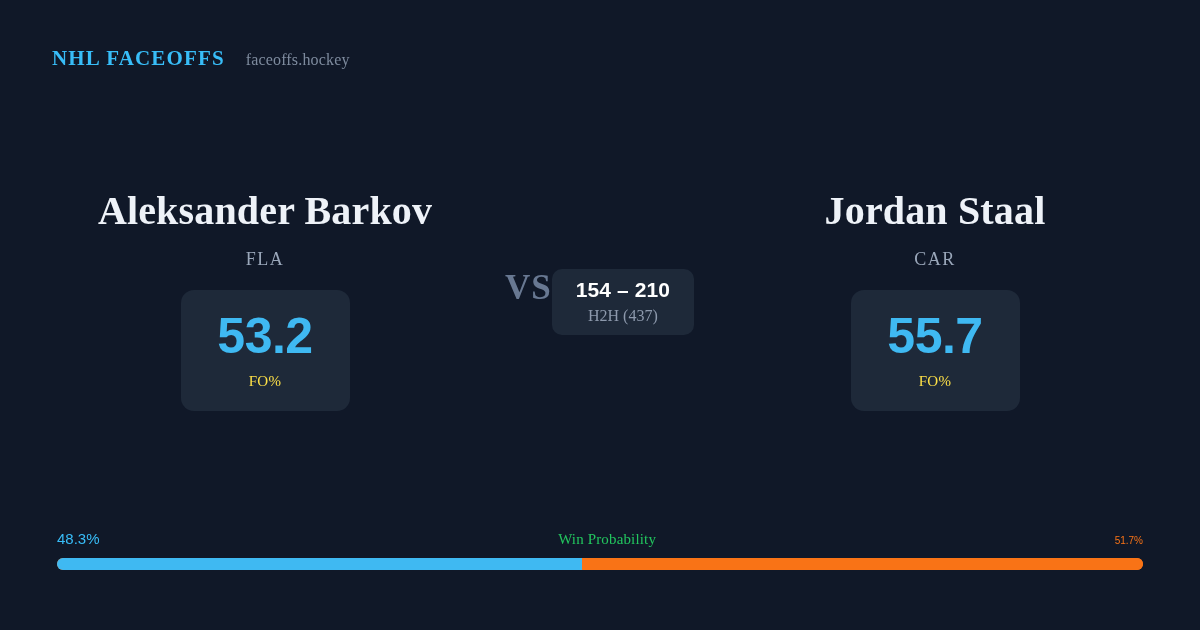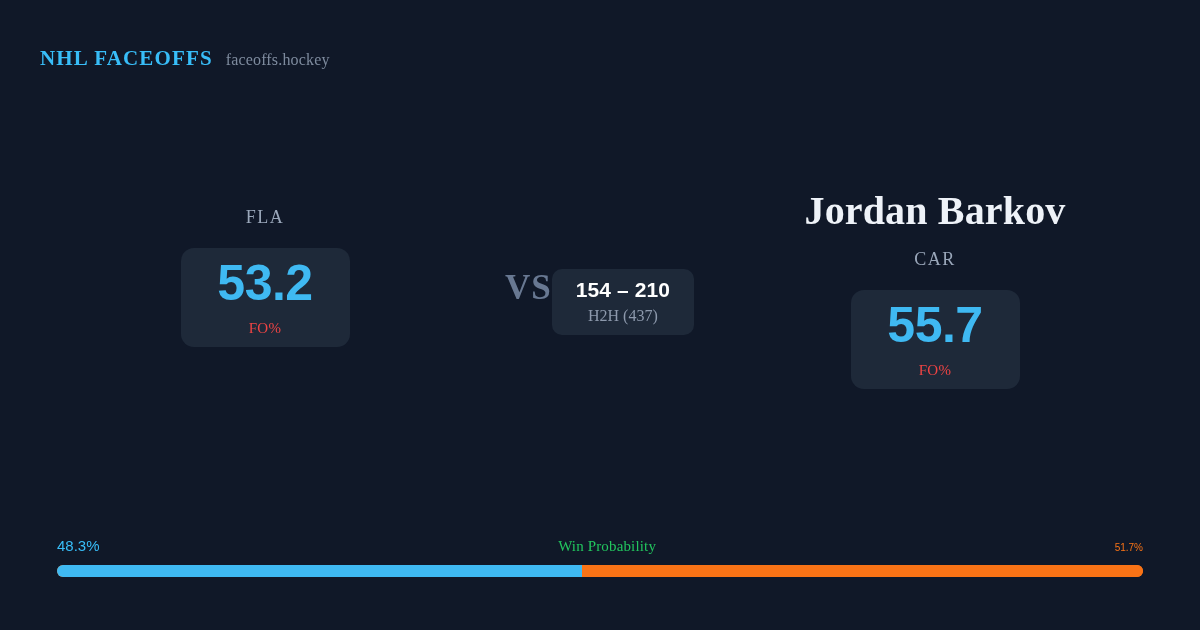--- a/index.html
+++ b/index.html
@@ -11,25 +11,25 @@
   body {
     background: #101828;
     font-family: "Liberation Sans", sans-serif;
     position: relative;
     -webkit-font-smoothing: antialiased;
   }
 
   
   .header {
     position: absolute;
-    left: 40px;
+    left: 52px;
     top: 46px;
     display: flex;
     align-items: baseline;
-    gap: 13px;
+    gap: 21px;
   }
   .brand {
     font-family: "Liberation Serif", serif;
     font-weight: bold;
     font-size: 21px;
     letter-spacing: 0.055em;
     color: #38bdf8;
     white-space: nowrap;
   }
   .brand-sub {
@@ -68,40 +68,40 @@
   .player-team {
     font-family: "Liberation Serif", serif;
     font-size: 18px;
     letter-spacing: 0.085em;
     color: #9aa7ba;
     margin-top: 17px;
   }
   .stat-card {
     margin-top: 20px;
     width: 169px;
-    height: 99px;
+    height: 121px;
     background: #1e2939;
     border-radius: 13px;
     display: flex;
     flex-direction: column;
     align-items: center;
     justify-content: center;
   }
   .stat-value {
     font-family: "Liberation Sans", sans-serif;
     font-weight: bold;
     font-size: 50px;
     line-height: 1;
     color: #3fb9f2;
     letter-spacing: -0.01em;
   }
   .stat-label {
     font-family: "Liberation Serif", serif;
     font-size: 15px;
-    color: #ef4444;
+    color: #fde047;
     margin-top: 12px;
     letter-spacing: 0.02em;
   }
 
   
   .center {
     width: 190px;
     display: flex;
     align-items: center;
     padding-top: 50px;
@@ -139,21 +139,21 @@
     font-size: 16px;
     color: #8d99ac;
     margin-top: 7px;
     white-space: nowrap;
   }
 
   
   .winprob {
     position: absolute;
     left: 57px;
-    bottom: 53px;
+    bottom: 60px;
     width: 1086px;
   }
   .winprob-row {
     display: flex;
     align-items: baseline;
     justify-content: space-between;
     margin-bottom: 10px;
   }
   .wp-left {
     font-family: "Liberation Sans", sans-serif;
@@ -195,37 +195,38 @@
 <body>
 
 <div class="header">
   <span class="brand">NHL FACEOFFS</span>
   <span class="brand-sub">faceoffs.hockey</span>
 </div>
 
 <div class="matchup">
 
   <div class="player">
+    <div class="player-name">Aleksander Barkov</div>
     <div class="player-team">FLA</div>
     <div class="stat-card">
       <div class="stat-value">53.2</div>
       <div class="stat-label">FO%</div>
     </div>
   </div>
 
   <div class="center">
     <div class="vs-text">VS</div>
     <div class="h2h-card">
       <div class="h2h-score">154 – 210</div>
       <div class="h2h-label">H2H (437)</div>
     </div>
   </div>
 
   <div class="player">
-    <div class="player-name">Jordan Barkov</div>
+    <div class="player-name">Jordan Staal</div>
     <div class="player-team">CAR</div>
     <div class="stat-card">
       <div class="stat-value">55.7</div>
       <div class="stat-label">FO%</div>
     </div>
   </div>
 
 </div>
 
 <div class="winprob">

